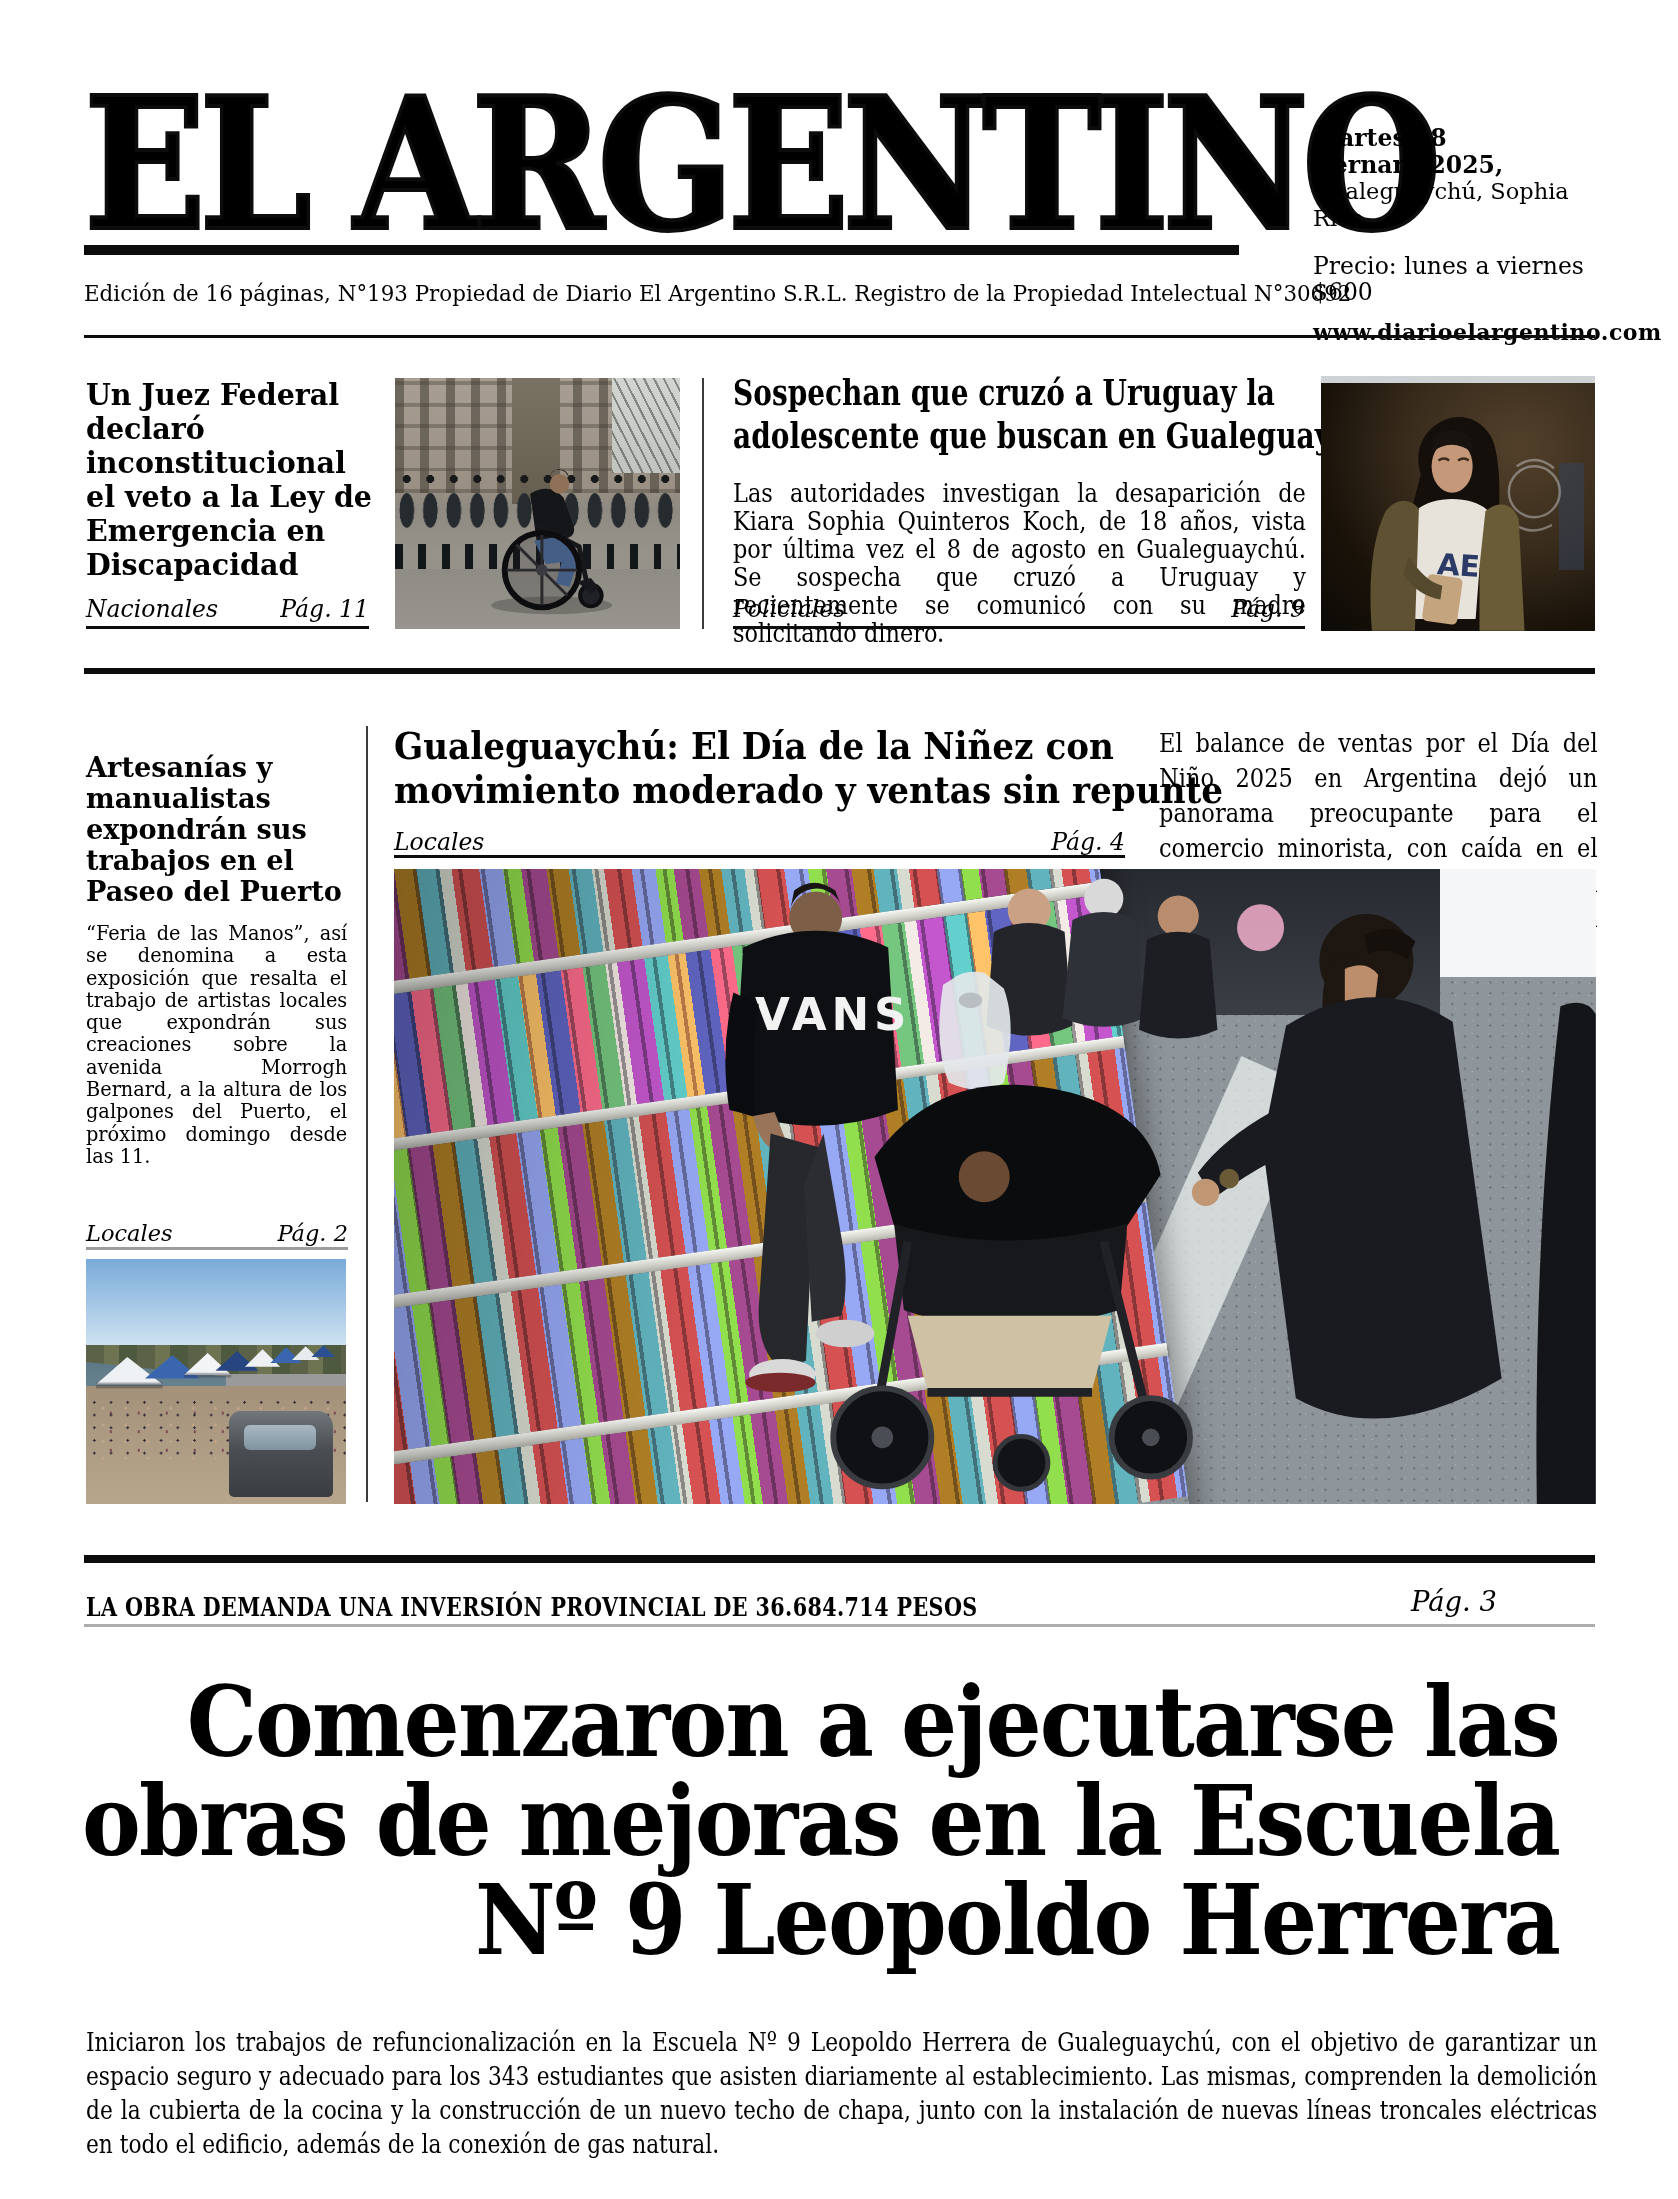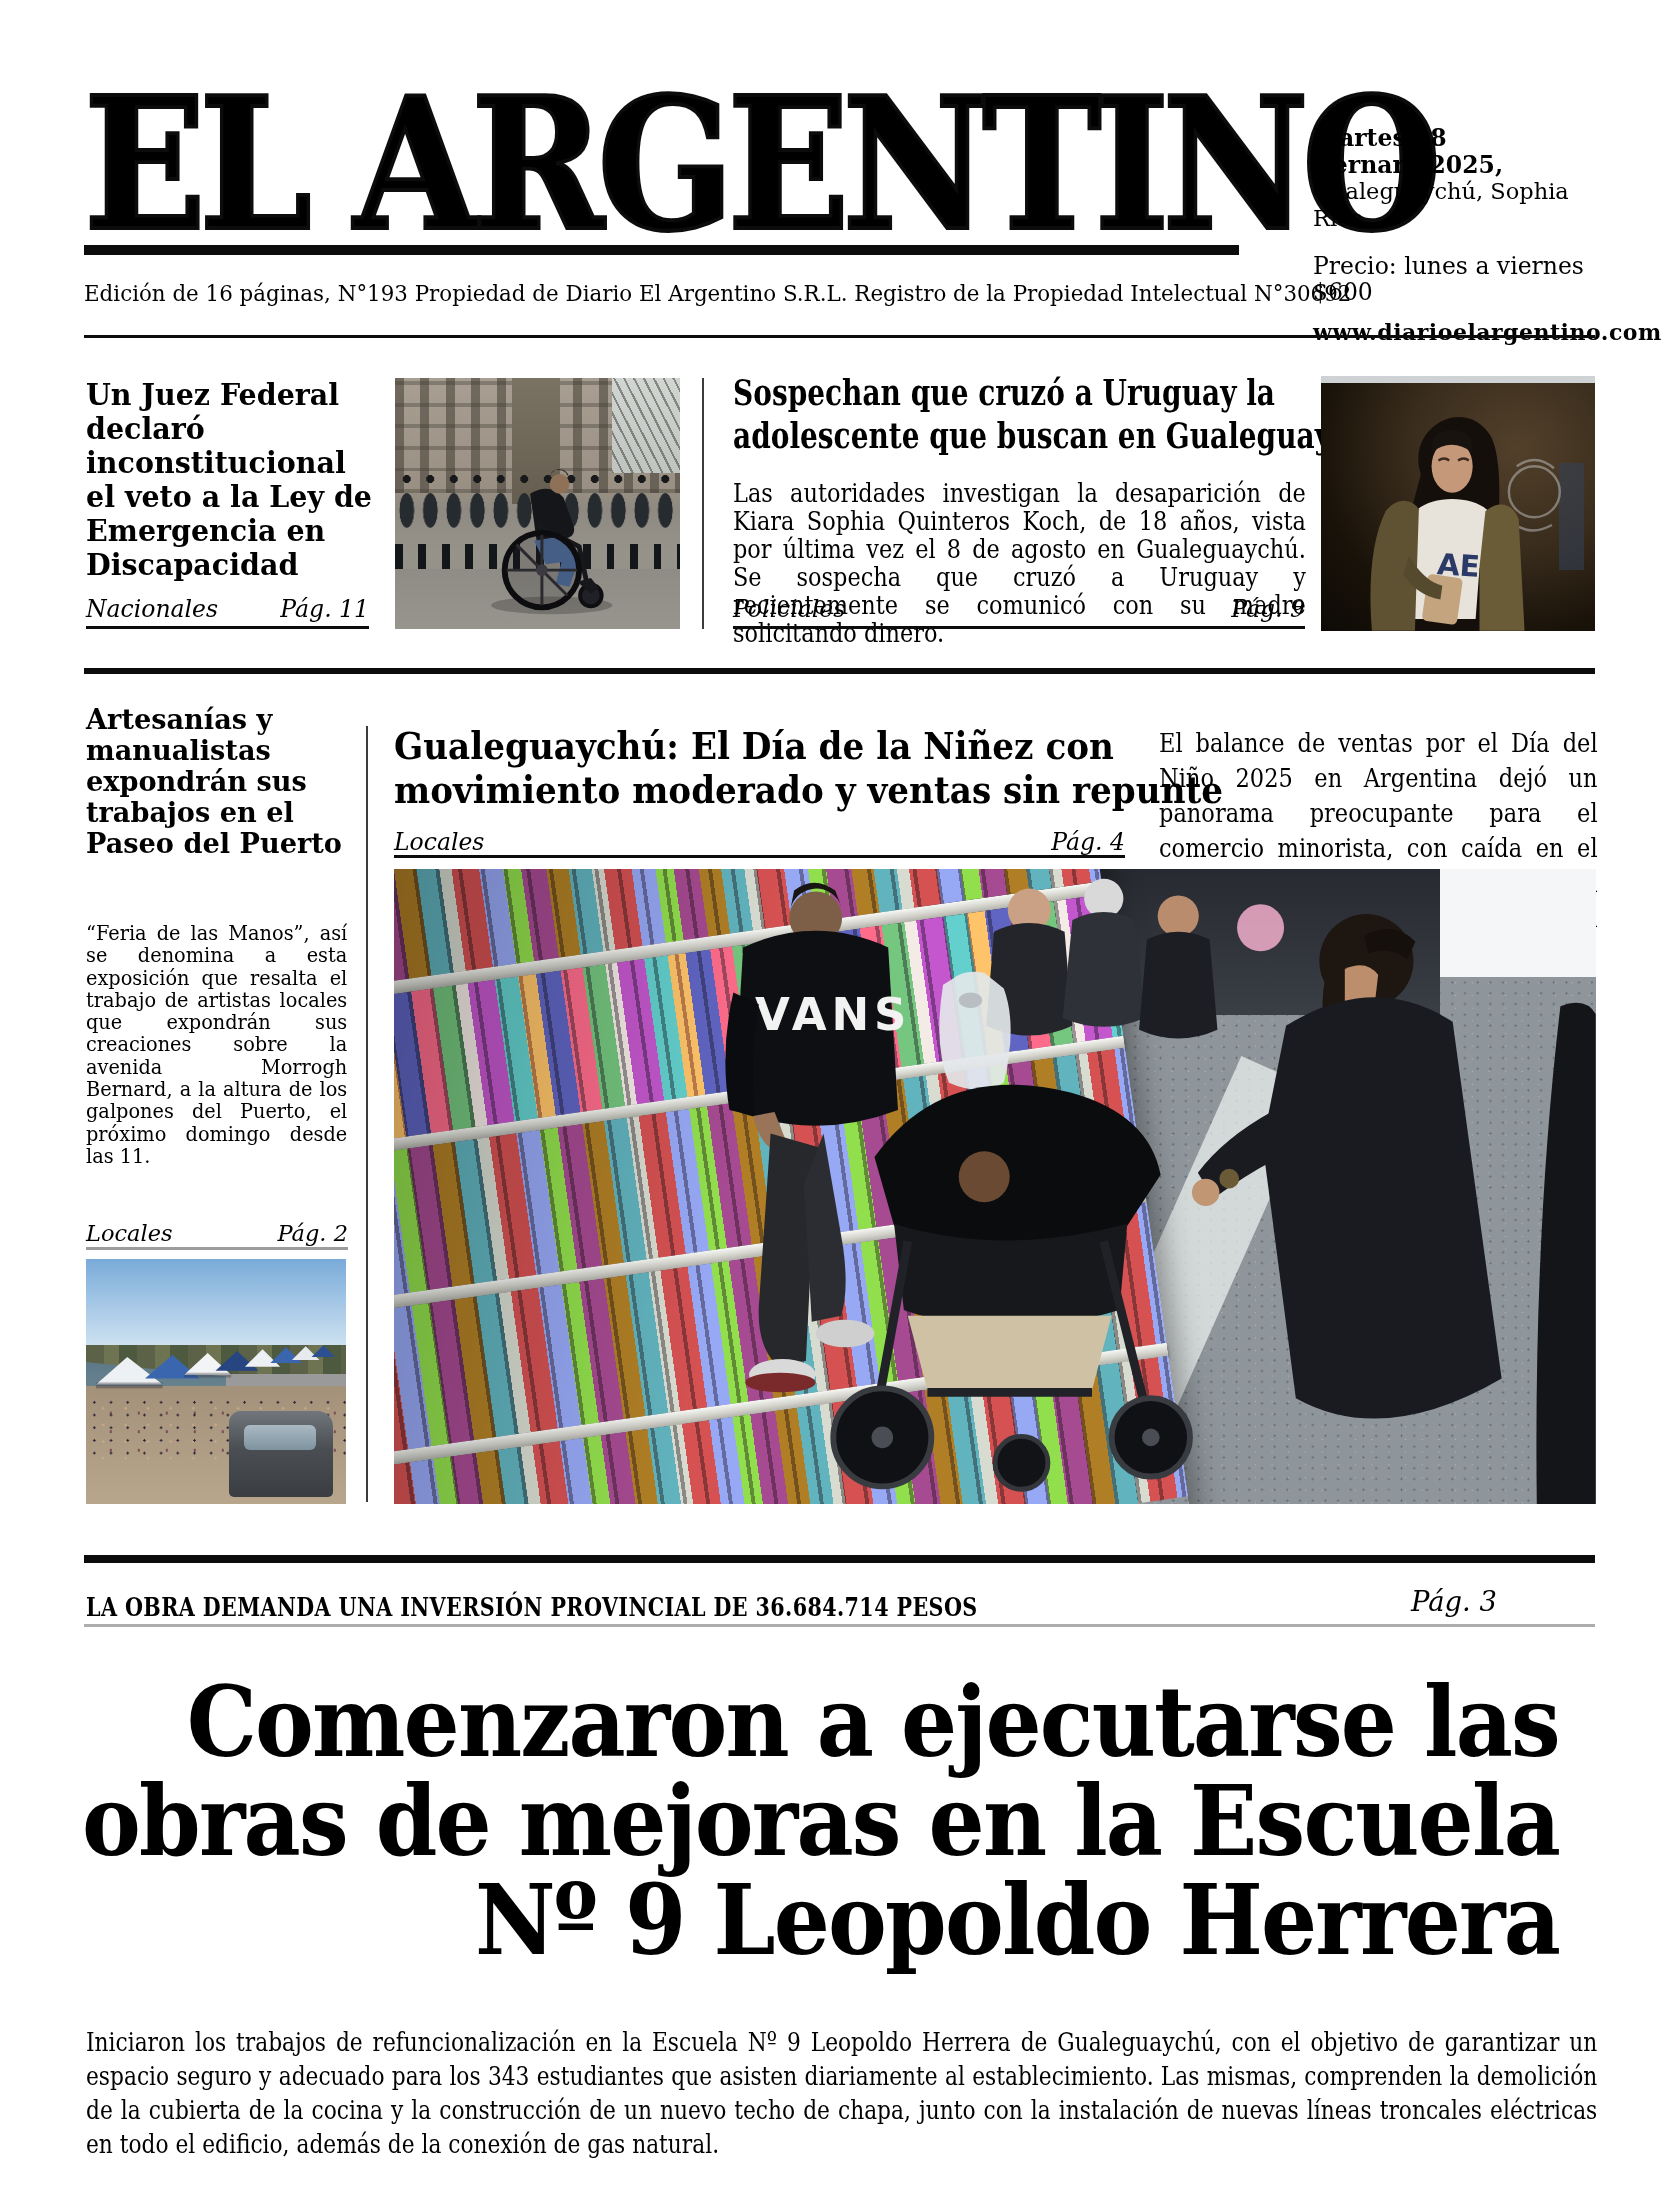--- a/index.html
+++ b/index.html
@@ -206,21 +206,21 @@
         <rect x="6" y="170" width="36" height="48" rx="5" fill="#c3a47e" transform="rotate(8 24 194)"></rect>
         <path d="M-10,150 q16,26 34,30 l-2,14 q-24,-4 -38,-26 z" fill="#554a2e"></path>
       </g>
     </svg>
     <div class="layer p2-top"></div>
   </figure>
 
   <div class="rule" style="left:84px;top:668px;width:1511px;height:5.9px;"></div>
 
   <section>
-    <div class="abs" style="left:86px;top:704px;width:265px;">
+    <div class="abs" style="left:86px;top:752px;width:265px;">
       <div class="hl hl-crafts">Artesanías y</div>
       <div class="hl hl-crafts">manualistas</div>
       <div class="hl hl-crafts">expondrán sus</div>
       <div class="hl hl-crafts">trabajos en el</div>
       <div class="hl hl-crafts">Paseo del Puerto</div>
     </div>
     <div class="abs body-just" style="left:86px;top:922px;width:284px;font-size:21px;line-height:22.3px;transform:scaleX(.92);">“Feria de las Manos”, así se denomina a esta exposición que resalta el trabajo de artistas locales que expondrán sus creaciones sobre la avenida Morrogh Bernard, a la altura de los galpones del Puerto, el próximo domingo desde las 11.</div>
     <div class="secrow" style="left:86px;top:1220px;width:262px;font-size:22.5px;">
       <span>Locales</span>
       <span>Pág. 2</span>

